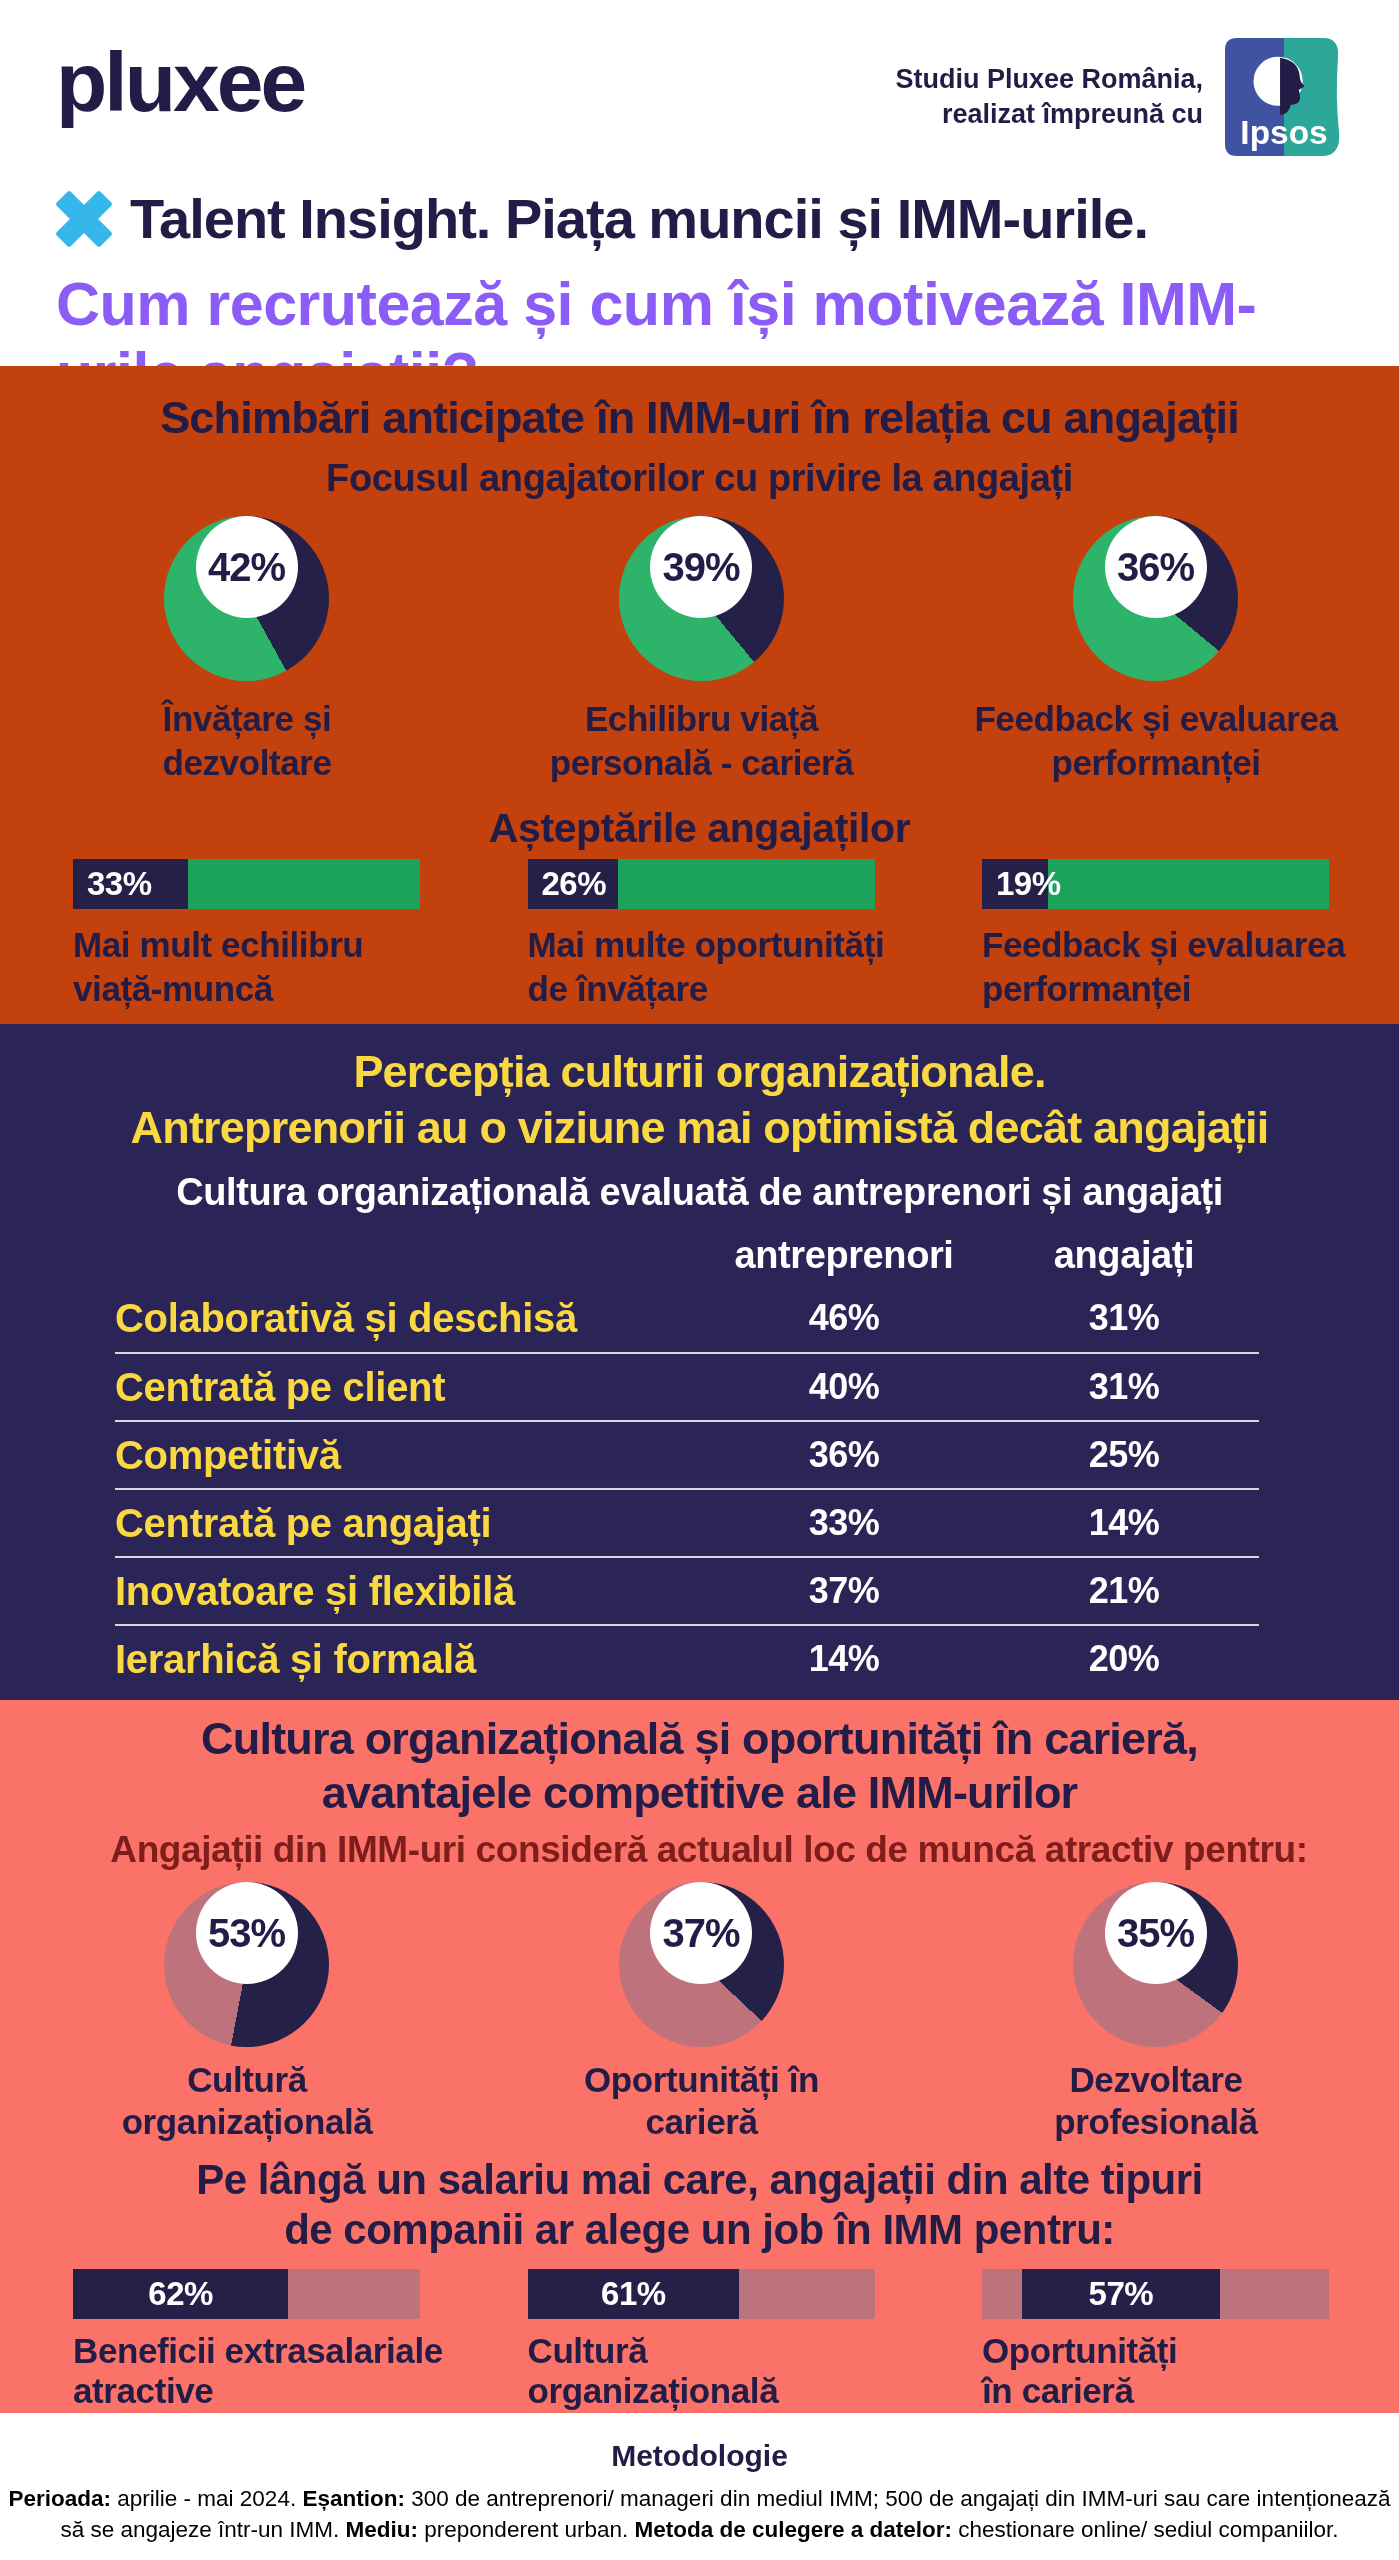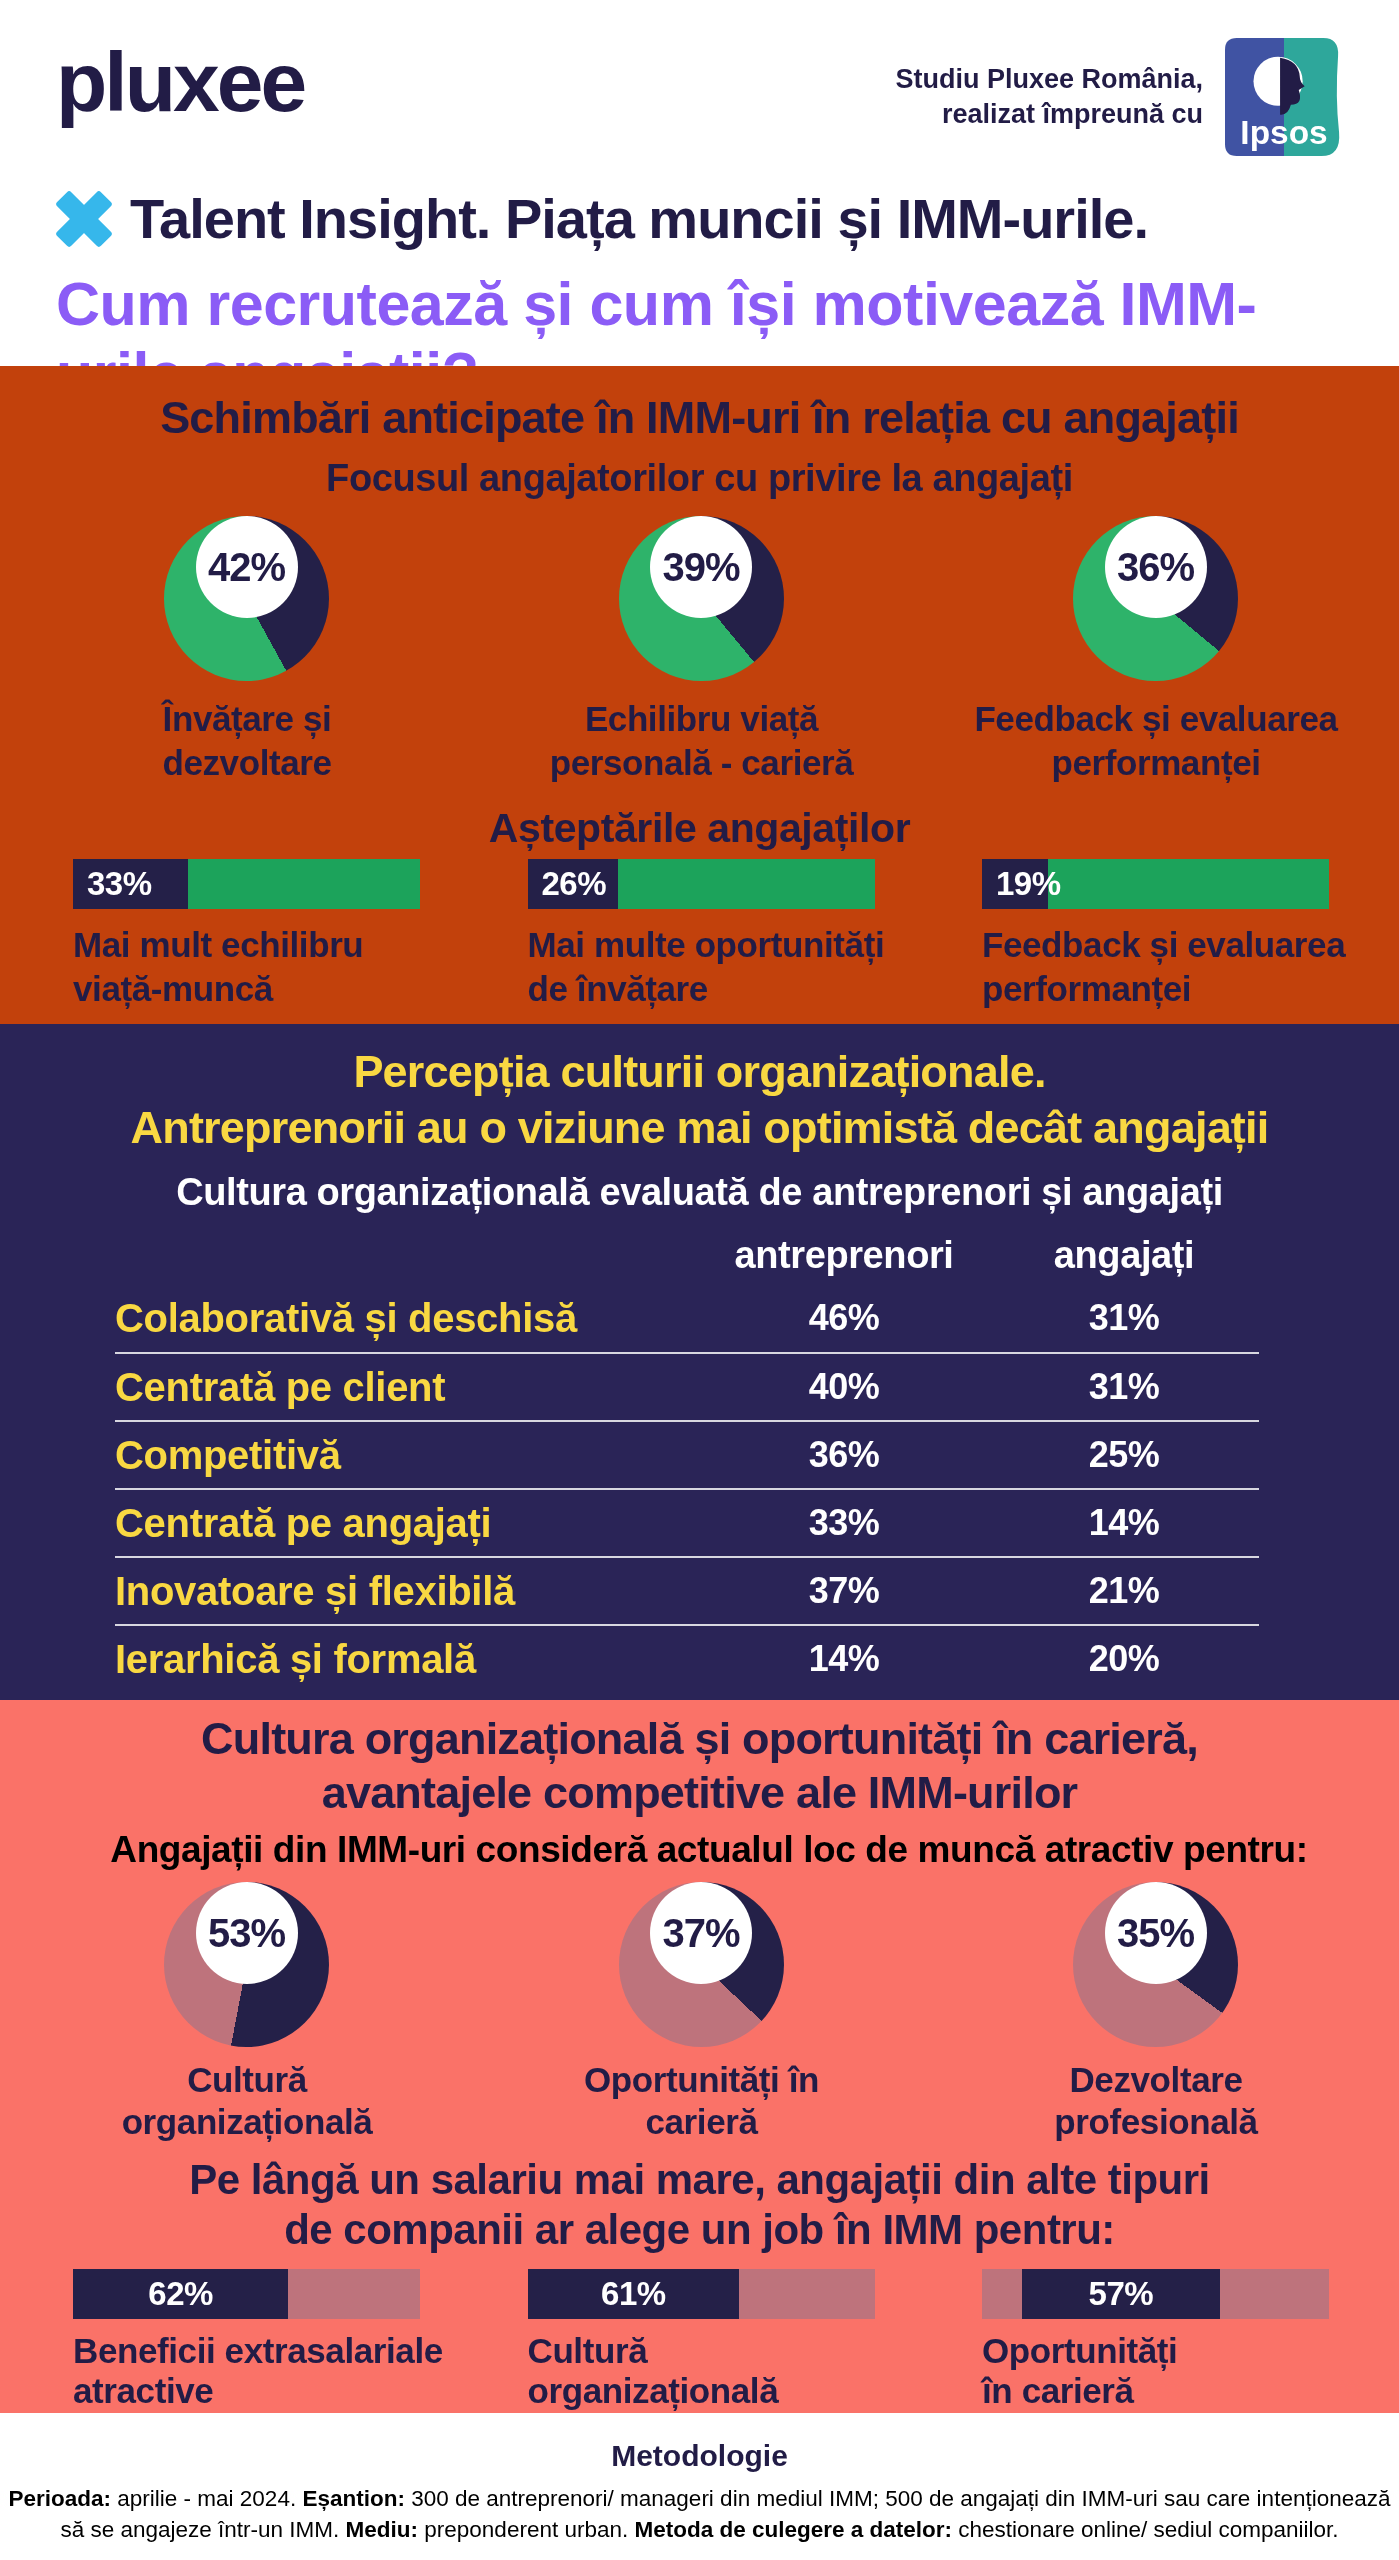--- a/index.html
+++ b/index.html
@@ -66,21 +66,21 @@
   .thead { height:58px; }
   .thead .tcell { font-size:38px; font-weight:800; color:#ffffff; text-align:center; letter-spacing:-0.4px; }
   .drow { height:68px; }
   .drow + .drow { border-top:2px solid rgba(255,255,255,0.82); }
   .tlabel { font-size:40px; font-weight:700; color:#F9D842; letter-spacing:-0.3px; }
   .tval { font-size:36px; font-weight:800; color:#ffffff; text-align:center; letter-spacing:-0.5px; }
 
   
   .coral { height:713px; background:#FA7268; padding-top:12px; --seg:#242048; --ring:#BE737C; }
   .coral .sec-title { color:#221C46; line-height:54px; }
-  .coral .sec-sub { color:#000000; margin-top:8px; font-size:37px;margin-left:19px; }
+  .coral .sec-sub { color:#7f1d1d; margin-top:8px; font-size:37px;margin-left:19px; }
   .coral .donut-row { margin-top:10px; }
   .coral .cap-row { margin-top:12px; }
   .coral .cap { line-height:42px; }
   .coral .bars-title { margin-top:12px; text-align:center; font-size:42px; font-weight:600; letter-spacing:-0.5px; line-height:50px; color:#221C46; }
   .coral .bar-row { margin-top:14px; }
   .coral .bar { background:#BE737C; }
   .coral .bar-fill { background:#242048; justify-content:center; }
   .coral .barcap-row { margin-top:12px; }
   .coral .cap-left { line-height:40px; }
 
@@ -279,21 +279,21 @@
           <div class="cap cap-center">Oportunități în
 carieră</div>
         </div>
       <div class="col">
           <div class="cap cap-center">Dezvoltare
 profesională</div>
         </div>
     </div>
 
     <div class="bars-title">
-      <div>Pe lângă un salariu mai mare, angajații din alte tipuri</div>
+      <div>Pe lângă un salariu mai care, angajații din alte tipuri</div>
       <div>de companii ar alege un job în IMM pentru:</div>
     </div>
     <div class="trio bar-row">
       <div class="col">
         <div class="bar">
           <div class="bar-fill" style="width: 62%;">
               <span>62%</span>
             </div>
         </div>
       </div>

